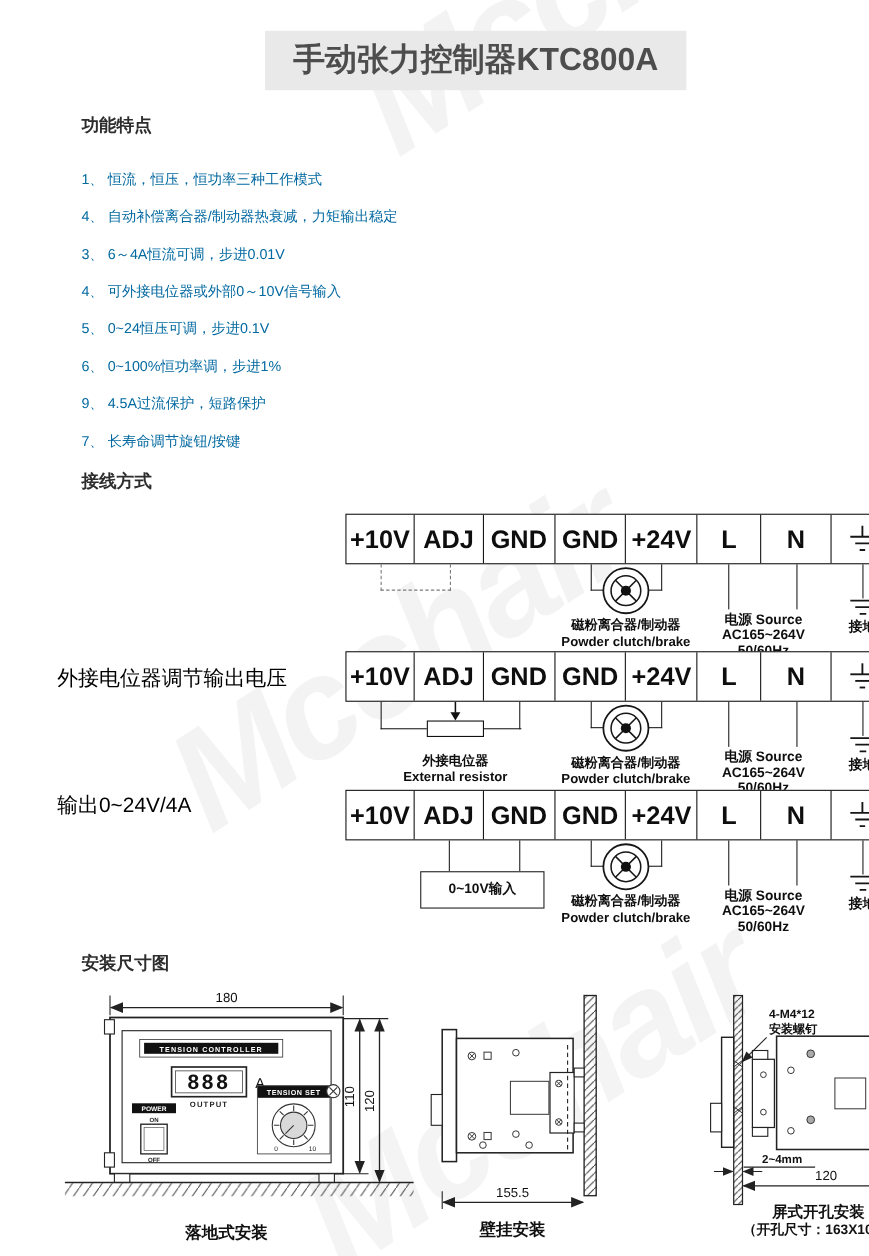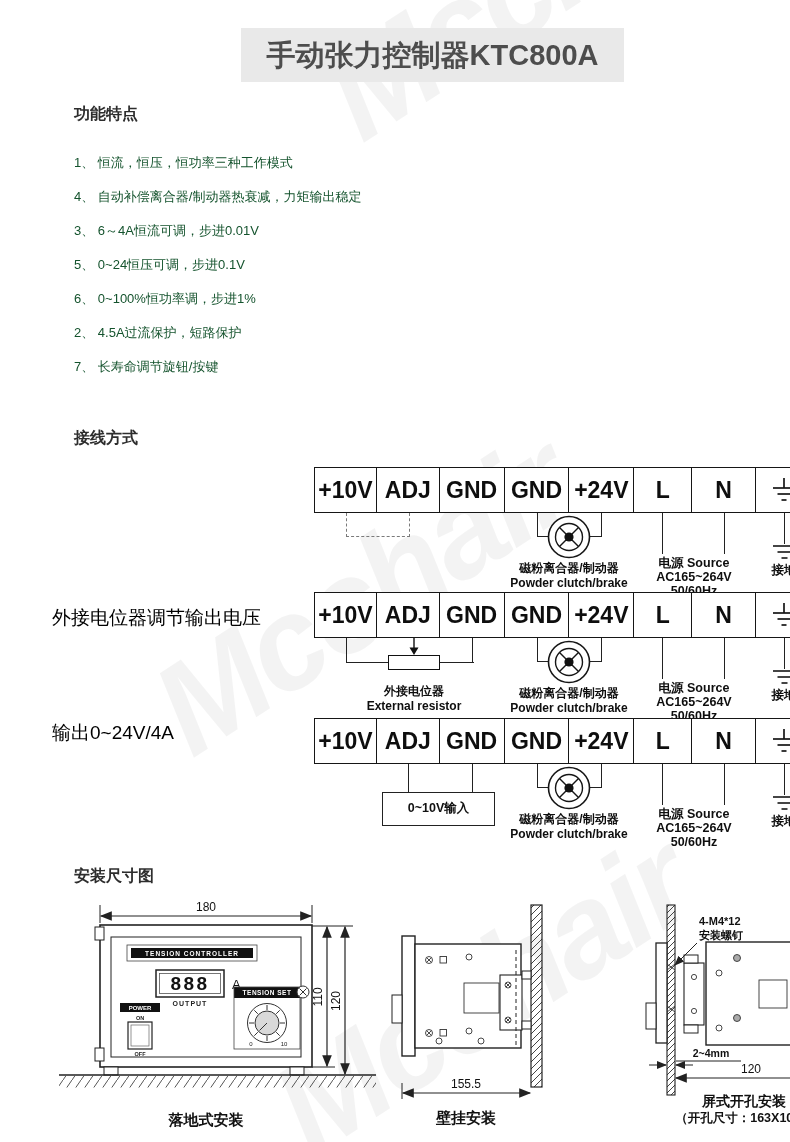--- a/index.html
+++ b/index.html
@@ -7,21 +7,21 @@
         font-family:"Liberation Sans","DejaVu Sans",sans-serif;color:#111;}
   .wm{position:absolute;font-size:130px;font-weight:bold;font-style:italic;
       color:#000;opacity:0.045;transform:rotate(-33deg);white-space:nowrap;
       pointer-events:none;z-index:0;letter-spacing:-4px;}
   .layer{position:absolute;inset:0;z-index:1;margin-left:44px;}
   .title-banner{position:absolute;left:197px;top:28px;width:383px;height:54px;
       background:#e9e9e9;color:#4d4d4d;font-size:29px;font-weight:bold;
       text-align:center;line-height:54px;}
   .sec-head{position:absolute;left:30px;font-size:16px;font-weight:bold;color:#2d2d2d;}
   .features{position:absolute;left:30px;top:146px;width:520px;}
-  .feature-item{font-size:13px;color:#14532d;line-height:34px;height:34px;}
+  .feature-item{font-size:13px;color:#0369a1;line-height:34px;height:34px;}
   
   .wrow{position:absolute;left:0;width:790px;height:125px;}
   .wlabel{position:absolute;left:8px;top:11px;font-size:19px;color:#000;
       font-weight:500;line-height:30px;white-space:nowrap;}
   .strip{position:absolute;left:270px;top:0;width:498px;height:46px;
       border:1.6px solid #161616;box-sizing:border-box;display:flex;background:#fff;}
   .tcell{display:flex;align-items:center;justify-content:center;
       font-size:23px;font-weight:bold;color:#0e0e0e;border-left:1.5px solid #161616;
       box-sizing:border-box;}
   .tcell.first{border-left:none;}
@@ -49,23 +49,24 @@
 
   <div class="layer">
 
     <div class="title-banner">手动张力控制器KTC800A</div>
 
     <div class="sec-head" style="top:104px;">功能特点</div>
     <div class="features">
       <div class="feature-item">1、 恒流，恒压，恒功率三种工作模式</div>
       <div class="feature-item">4、 自动补偿离合器/制动器热衰减，力矩输出稳定</div>
       <div class="feature-item">3、 6～4A恒流可调，步进0.01V</div>
+      <div class="feature-item">4、 可外接电位器或外部0～10V信号输入</div>
       <div class="feature-item">5、 0~24恒压可调，步进0.1V</div>
       <div class="feature-item">6、 0~100%恒功率调，步进1%</div>
-      <div class="feature-item">2、 4.5A过流保护，短路保护</div>
+      <div class="feature-item">9、 4.5A过流保护，短路保护</div>
       <div class="feature-item">7、 长寿命调节旋钮/按键</div>
     </div>
 
     <div class="sec-head" style="top:428px;">接线方式</div>
 
     <div class="wrow" style="top:467px;">
       <div class="strip">
         <div class="tcell first" style="flex:62 0 0;">+10V</div>
         <div class="tcell" style="flex:63 0 0;">ADJ</div>
         <div class="tcell" style="flex:65 0 0;">GND</div>

